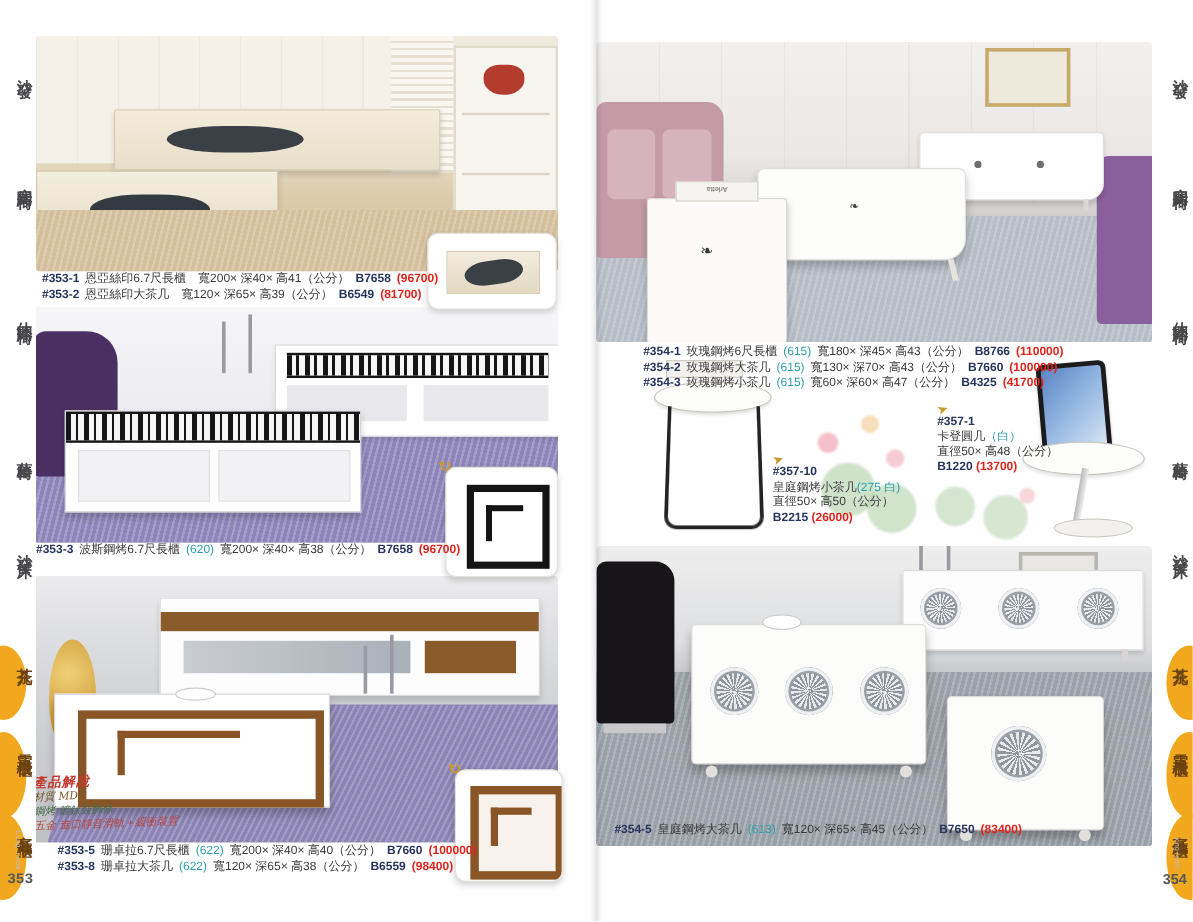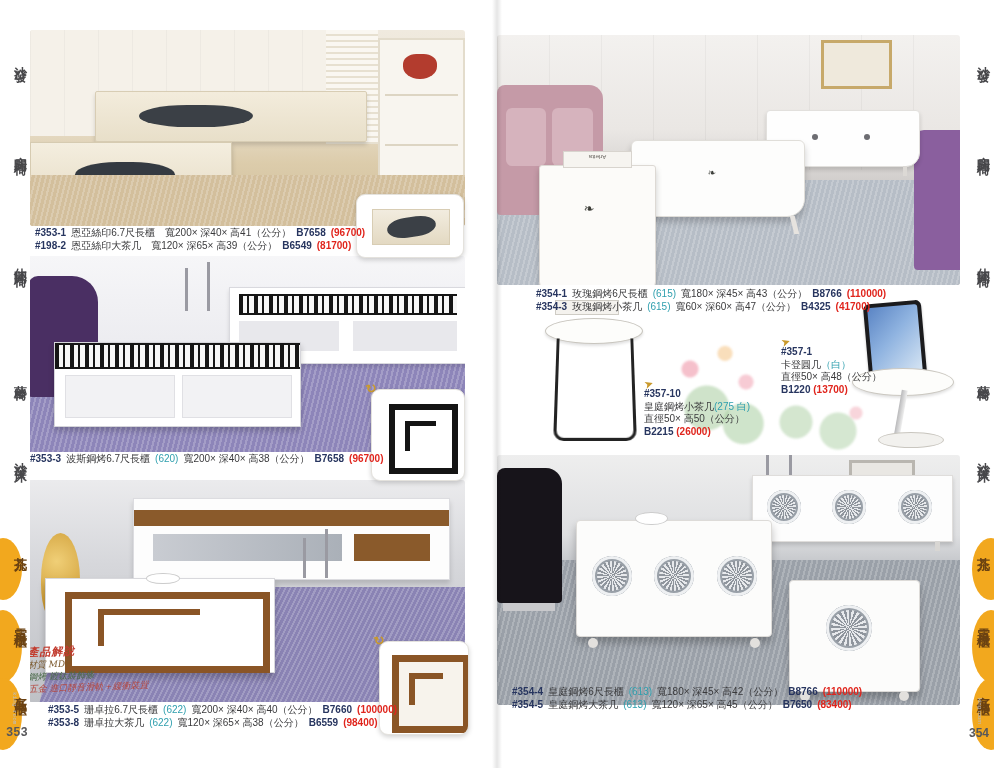--- a/index.html
+++ b/index.html
@@ -123,21 +123,21 @@
     <div class="abs" style="left:14%;top:22%;width:72%;height:56%;background:linear-gradient(180deg,#f2ecdf,#e3d9c2);border:1px solid #d8cdb4;">
       <div class="abs" style="left:18%;top:20%;width:64%;height:58%;background:#3b4046;border-radius:50%/65%;transform:rotate(-8deg);"></div>
     </div>
   </div>
 
   <div class="cap" style="left:35px;top:226px;">
     <span class="row">
       <span class="m">#353-1</span><span>恩亞絲印6.7尺長櫃</span><span class="v"></span><span>寬200× 深40× 高41（公分）</span><span class="c">B7658</span><span class="p">(96700)</span>
     </span>
     <span class="row">
-      <span class="m">#198-2</span><span>恩亞絲印大茶几</span><span class="v"></span><span>寬120× 深65× 高39（公分）</span><span class="c">B6549</span><span class="p">(81700)</span>
+      <span class="m">#353-2</span><span>恩亞絲印大茶几</span><span class="v"></span><span>寬120× 深65× 高39（公分）</span><span class="c">B6549</span><span class="p">(81700)</span>
     </span>
   </div>
 
   <div class="scene" style="left:28px;top:256px;width:437px;height:196px;
        background:linear-gradient(180deg,#f6f6f8 0%,#ececf0 46%,#978fc0 56%,#7f76ae 100%);">
     <div class="abs shag" style="left:0;bottom:0;width:100%;height:46%;background-color:#8d85b9;"></div>
     <div class="abs" style="left:0;top:10%;width:16%;height:62%;background:#4a2f63;border-radius:10px 26px 4px 4px;"></div>
     <div class="abs" style="left:46%;top:16%;width:54%;height:38%;background:#ffffff;border:1px solid #d9d9de;box-shadow:0 3px 4px rgba(0,0,0,.12);">
       <div class="gk abs" style="left:4%;top:8%;width:92%;height:22%;"></div>
       <div class="abs" style="left:4%;top:44%;width:42%;height:40%;background:#e8e8ec;"></div>
@@ -236,20 +236,23 @@
       <div class="abs" style="left:20%;top:-12%;width:58%;height:12%;background:#f6f4f0;border:1px solid #d8d4ce;">
         <span style="display:block;font-size:6px;color:#66625c;transform:rotate(180deg);text-align:center;line-height:9px;">Arletta</span>
       </div>
       <div class="abs" style="left:38%;top:28%;color:#3a3b36;font-size:13px;">❧</div>
     </div>
   </div>
 
   <div class="cap" style="left:536px;top:287px;">
     <span class="row">
       <span class="m">#354-1</span><span>玫瑰鋼烤6尺長櫃</span><span class="v">(615)</span><span>寬180× 深45× 高43（公分）</span><span class="c">B8766</span><span class="p">(110000)</span>
+    </span>
+    <span class="row">
+      <span class="m">#354-2</span><span>玫瑰鋼烤大茶几</span><span class="v">(615)</span><span>寬130× 深70× 高43（公分）</span><span class="c">B7660</span><span class="p">(100000)</span>
     </span>
     <span class="row">
       <span class="m">#354-3</span><span>玫瑰鋼烤小茶几</span><span class="v">(615)</span><span>寬60× 深60× 高47（公分）</span><span class="c">B4325</span><span class="p">(41700)</span>
     </span>
   </div>
 
   <div class="abs" style="left:545px;top:318px;width:100px;height:130px;z-index:6;">
     <div class="abs" style="left:10%;top:-14%;width:62%;height:10%;background:#f4f2ee;border:1px solid #cfccc5;"></div>
     <div class="abs" style="left:0;top:0;width:96px;height:24px;background:#fdfdfb;border:1px solid #c8c5be;border-radius:50%;box-shadow:0 2px 3px rgba(0,0,0,.12);"></div>
     <div class="abs" style="left:10px;top:18px;width:74px;height:100px;border:3px solid #232323;border-top:none;border-radius:0 0 10px 10px;transform:perspective(120px) rotateX(6deg);"></div>
@@ -322,20 +325,17 @@
     <div class="abs" style="left:63%;top:50%;width:28%;height:44%;background:#fcfcfb;border:1px solid #dddbd8;
          border-radius:4px;box-shadow:0 6px 8px rgba(0,0,0,.25);">
       <div class="sunburst" style="left:28%;top:22%;width:46px;height:46px;"></div>
       <div class="leg" style="left:8%;bottom:-9%;width:10px;height:10px;background:#e2e0dd;border-radius:50%;"></div>
       <div class="leg" style="right:8%;bottom:-9%;width:10px;height:10px;background:#e2e0dd;border-radius:50%;"></div>
     </div>
   </div>
 
   <div class="cap" style="left:512px;top:685px;">
     <span class="row">
-      <span class="m">#354-4</span><span>皇庭鋼烤6尺長櫃</span><span class="v">(613)</span><span>寬180× 深45× 高42（公分）</span><span class="c">B8766</span><span class="p">(110000)</span>
-    </span>
-    <span class="row">
       <span class="m">#354-5</span><span>皇庭鋼烤大茶几</span><span class="v">(613)</span><span>寬120× 深65× 高45（公分）</span><span class="c">B7650</span><span class="p">(83400)</span>
     </span>
   </div>
 
 </div>
 
 </body></html>

